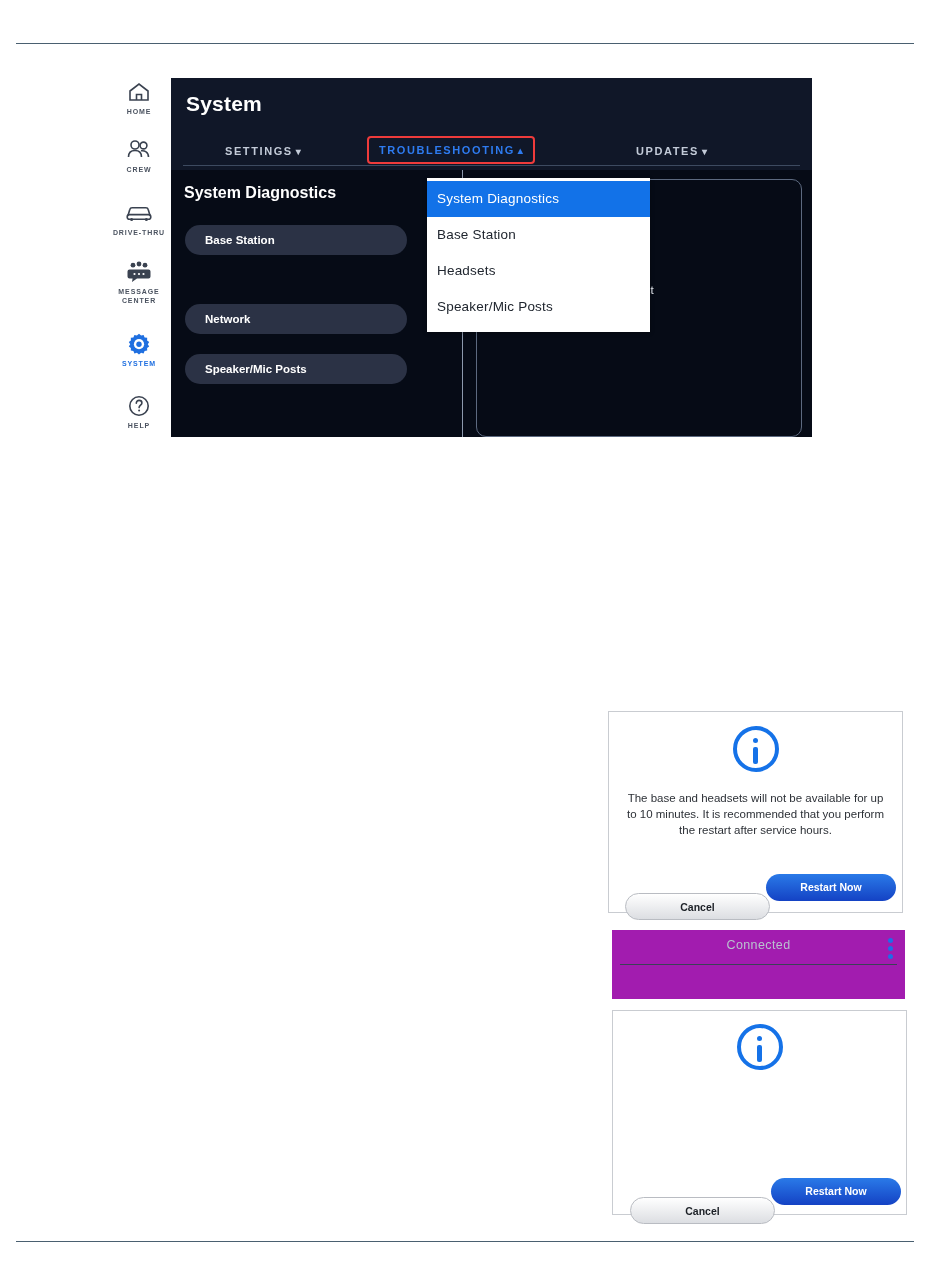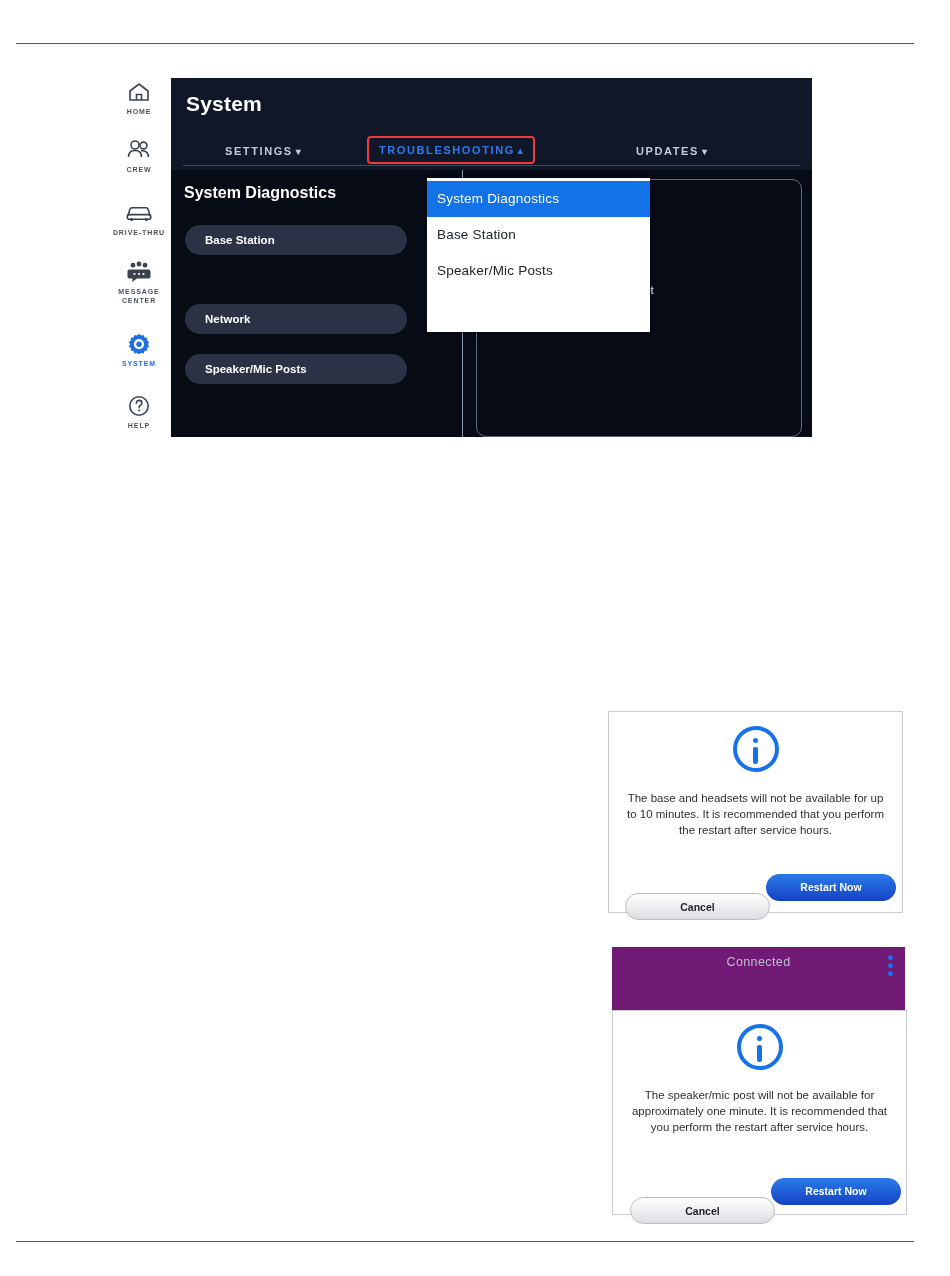--- a/index.html
+++ b/index.html
@@ -282,22 +282,21 @@
     color: #1c2026;
     margin-top: 19px;
   }
   .dlg-btn.primary {
     background: linear-gradient(#2a7ae8, #1442c4);
     color: #ffffff;
   }
 
   
   .connected-panel {
-    background: #701a75;
-    margin-top: 17px;
+    background: #a21caf;
   }
   .conn-title {
     position: absolute;
     left: 0; right: 0;
     top: 8px;
     text-align: center;
     font-size: 12.5px;
     color: #b9c1cf;
     letter-spacing: 0.4px;
   }
@@ -447,20 +446,21 @@
         <div class="info-line l2">t.</div>
         <div class="info-line l3">te with this page, please contact</div>
         <div class="info-line l4">al Support at: 1-800-848-4468</div>
       </div>
     </div>
 
     <div class="dropdown">
       <div class="dd-spacer"></div>
       <div class="dd-item selected">System Diagnostics</div>
       <div class="dd-item">Base Station</div>
+      <div class="dd-item">Headsets</div>
       <div class="dd-item">Speaker/Mic Posts</div>
     </div>
 
   </div>
 </div>
 
 <div class="fig dialog" style="left:608px; top:711px; width:295px; height:202px;">
   <div class="dlg-icon" style="top:14px;">
     <span class="info-circle"></span>
   </div>
@@ -476,16 +476,15 @@
       <i></i>
       <i></i>
     </div>
   <div class="conn-rule"></div>
 </div>
 
 <div class="fig dialog" style="left:612px; top:1010px; width:295px; height:205px;">
   <div class="dlg-icon" style="top:13px;">
     <span class="info-circle"></span>
   </div>
-  <div class="dlg-text" style="top:76px;">The speaker/mic post will not be available for approximately one minute. It is recommended that you perform the restart after service hours.</div>
   <div class="dlg-btn cancel" style="left:17px;  top:167px; width:145px;">Cancel</div>
   <div class="dlg-btn primary" style="left:158px; top:167px; width:130px;">Restart Now</div>
 </div>
 
 </body></html>

